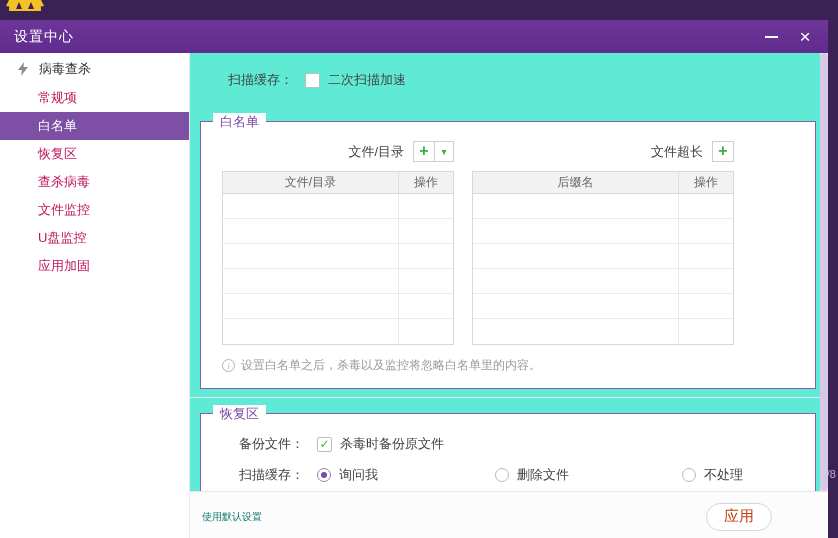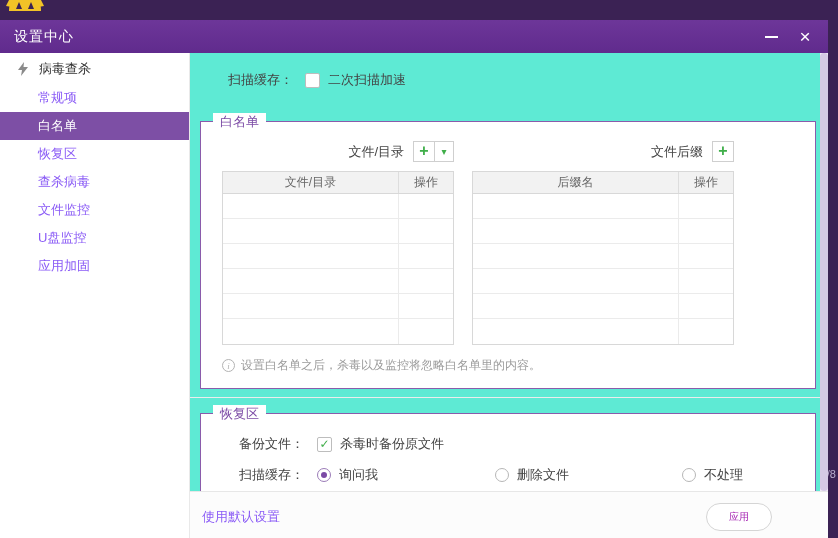--- a/index.html
+++ b/index.html
@@ -24,21 +24,21 @@
   .min-bar { display:inline-block; width:13px; height:2px; background:#fff; }
   .close-glyph { color:#fff; font-size:19px; line-height:19px; }
 
   .body { position:absolute; left:0; top:33px; width:828px; height:488px; }
 
   
   .sidebar { position:absolute; left:0; top:0; width:190px; height:488px; background:#fff; border-right:1px solid #e9e9e9; }
   .group-header { height:31px; display:flex; align-items:center; padding-left:15px; font-size:13px; color:#333; cursor:pointer; }
   .group-header .gicon { width:16px; margin-right:8px; display:flex; align-items:center; justify-content:center; }
   .group-header.basic { height:30px; background:#f3f3f3; border-top:1px solid #e7e7e7; border-bottom:1px solid #e7e7e7; }
-  .side-item { height:28px; line-height:28px; padding-left:38px; font-size:13px; color:#8b5cf6; cursor:pointer; }
+  .side-item { height:28px; line-height:28px; padding-left:38px; font-size:13px; color:#be185d; cursor:pointer; }
   .side-item.selected { background:#7d4fa5; color:#fff; }
 
   
   .content { position:absolute; left:190px; top:0; width:638px; height:438px; overflow:hidden; background:#5eead4; }
 
   .scan-row { margin:14px 0 0 38px; height:26px; display:flex; align-items:center; }
   .form-label { color:#444; }
 
   .checkbox { display:inline-block; width:15px; height:15px; border:1px solid #bdbdbd; background:#fff; border-radius:2px;
               text-align:center; line-height:13px; font-size:12px; color:transparent; cursor:pointer; }
@@ -89,23 +89,23 @@
   .radio.selected { border-color:#9b7cb8; }
   .radio.selected::after { content:""; position:absolute; left:3px; top:3px; width:6px; height:6px; border-radius:50%; background:#7b4aa5; }
 
   .scrollbar { position:absolute; right:0; top:0; width:8px; height:438px; background:#efe9f6; cursor:pointer; }
   .scroll-thumb { width:8px; height:100%; background:#d5c9e5; border-radius:4px; }
 
   
   .footer { position:absolute; left:190px; right:0; bottom:0; height:50px; background:#fcfcfc;
             border-top:1px solid #e7e7e7; display:flex; align-items:center; justify-content:space-between;
             padding:0 56px 0 12px; }
-  .default-link { color:#8b5cf6; text-decoration:none; cursor:pointer; font-size:13px; }
+  .default-link { color:#0f766e; text-decoration:none; cursor:pointer; font-size:10px; }
   .apply-btn { width:66px; height:28px; border:1px solid #d5d5d5; border-radius:14px; background:#fff;
-               color:#a21caf; font-size:10px; cursor:pointer; font-family:inherit; }
+               color:#c2410c; font-size:15px; cursor:pointer; font-family:inherit; }
 </style>
 </head>
 <body>
 
 <div class="stage">
 
   <svg class="logo-partial" viewBox="0 0 46 25" width="46" height="25">
     <circle cx="23" cy="24" r="16" fill="#f2c227"></circle>
     <polygon points="10,8 16,22 4,20" fill="#f2c227"></polygon>
     <polygon points="36,8 42,20 30,22" fill="#f2c227"></polygon>
@@ -195,21 +195,21 @@
                   </div>
                 <div class="trow">
                     <div class="td-main"></div>
                     <div class="td-ops"></div>
                   </div>
               </div>
             </div>
 
             <div class="wl-col right">
               <div class="controls">
-                <span class="ctrl-label">文件后缀</span>
+                <span class="ctrl-label">文件超长</span>
                 <span class="btn-add">+</span>
               </div>
               <div class="tbl">
                 <div class="thead">
                   <div class="th main">后缀名</div>
                   <div class="th ops">操作</div>
                 </div>
                 <div class="trow">
                     <div class="td-main"></div>
                     <div class="td-ops"></div>

